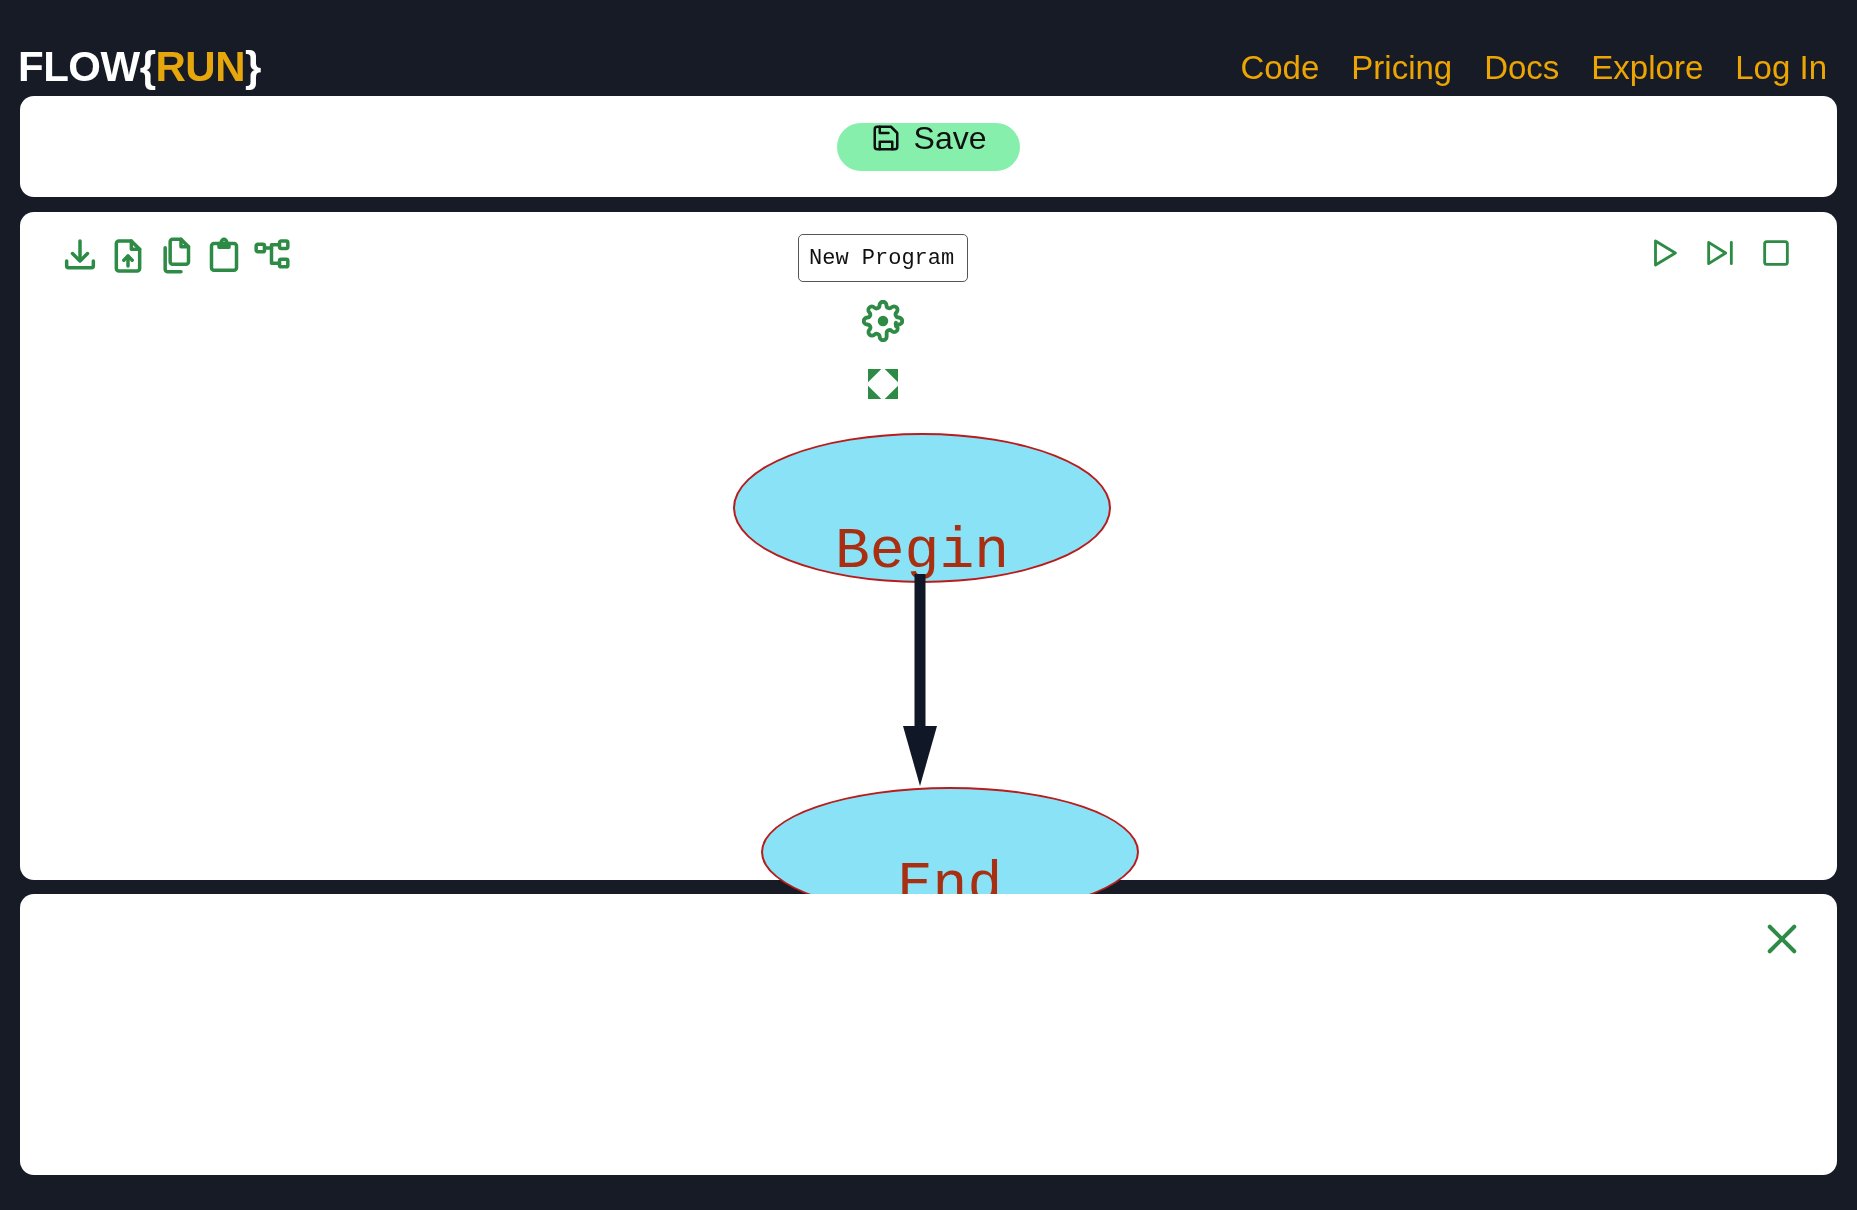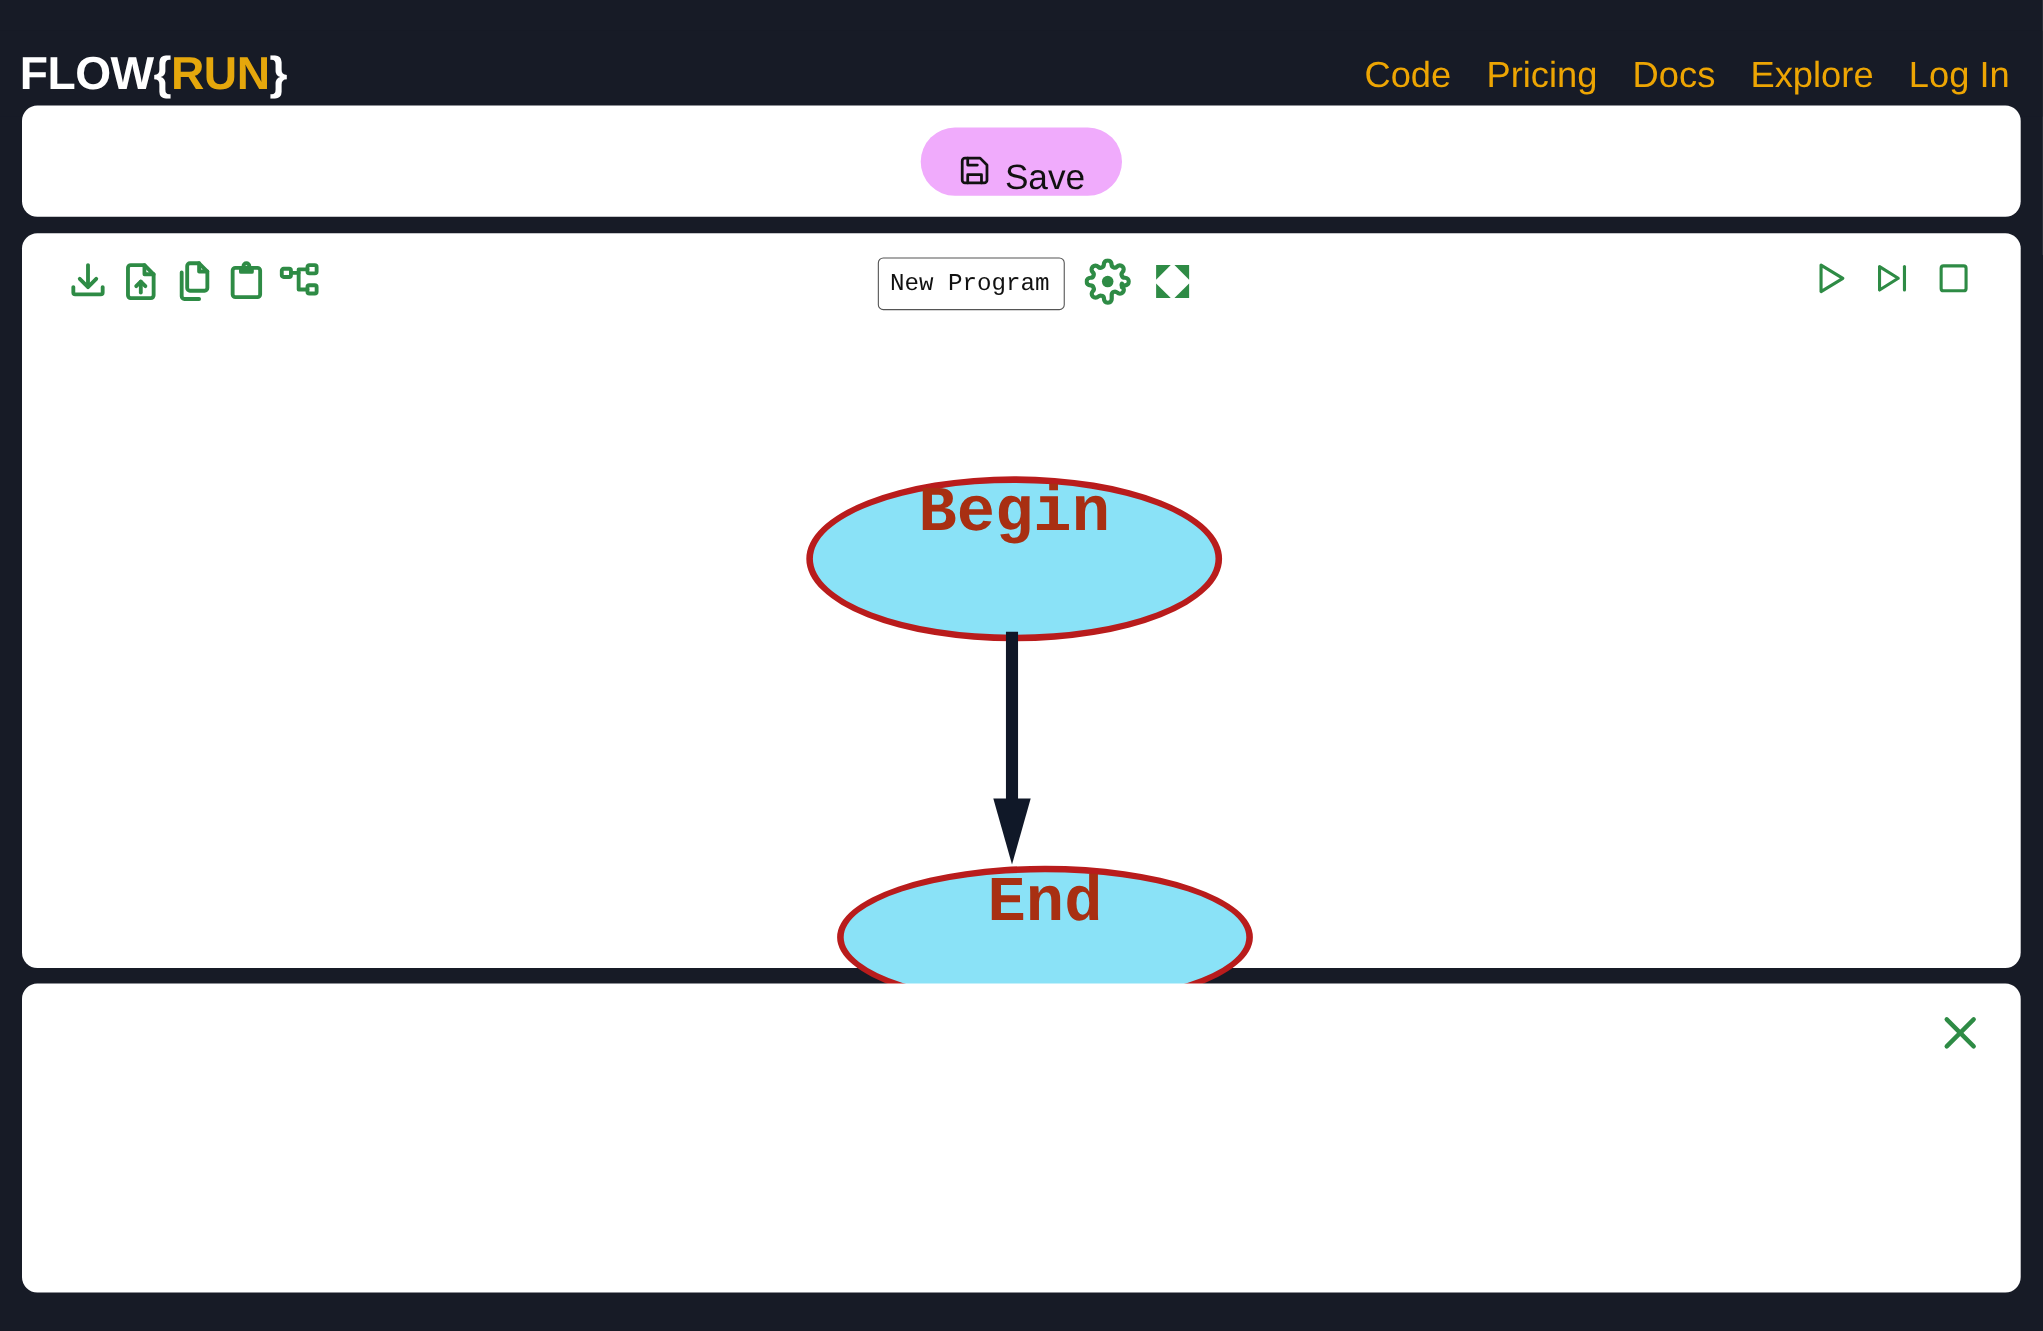--- a/index.html
+++ b/index.html
@@ -57,27 +57,27 @@
     border-radius: 14px;
     position: absolute;
   }
 
   
   #save-panel {
     left: 20px; top: 96px; width: 1817px; height: 101px;
     display: flex; align-items: center; justify-content: center;
   }
   #save-button {
-    background: #f0abfc;
+    background: #86efac;
     border: none;
     border-radius: 40px;
-    height: 62px;
+    height: 48px;
     padding: 0 34px;
     display: flex;
-    align-items: flex-end;
+    align-items: flex-start;
     gap: 13px;
     cursor: pointer;
     color: #111;
     font-size: 32px;
     font-family: "Liberation Sans", sans-serif;
   }
   #save-button .label { line-height: 1; position: relative; top: -1px; }
 
   
   #flow-panel {
@@ -91,21 +91,21 @@
   #tools-left {
     position: absolute;
     left: 40px; top: 24px;
     display: flex; align-items: center; gap: 8px;
   }
   .ticon { cursor: pointer; display: block; }
 
   #tools-center {
     position: absolute;
     left: 778px; top: 22px;
-    display: flex; align-items: center; gap: 18px;
+    display: flex; align-items: center; gap: 18px; flex-direction: column;
   }
   #program-name {
     width: 170px;
     height: 48px;
     border: 1px solid #555;
     border-radius: 5px;
     font-family: "Liberation Mono", monospace;
     font-size: 22px;
     padding: 0 10px;
     color: #111;
@@ -120,27 +120,26 @@
 
   
   #flow-canvas {
     position: relative;
     width: 100%;
     height: 576px;
   }
   .node-ellipse {
     position: absolute;
     background: #8ae2f7;
-    border: 6px solid #b91c1c;
+    border: 2px solid #b91c1c;
     border-radius: 50%;
     display: flex;
-    align-items: flex-start;
+    align-items: flex-end;
     justify-content: center;
     cursor: pointer;
-    font-weight: bold;
   }
   .node-label {
     font-family: "Liberation Mono", monospace;
     color: #a82f12;
     font-size: 58px;
     line-height: 1;
     user-select: none;
   }
   #node-begin { left: 713px; top: 129px; width: 378px; height: 150px; }
   #node-end   { left: 741px; top: 483px; width: 378px; height: 130px; }

